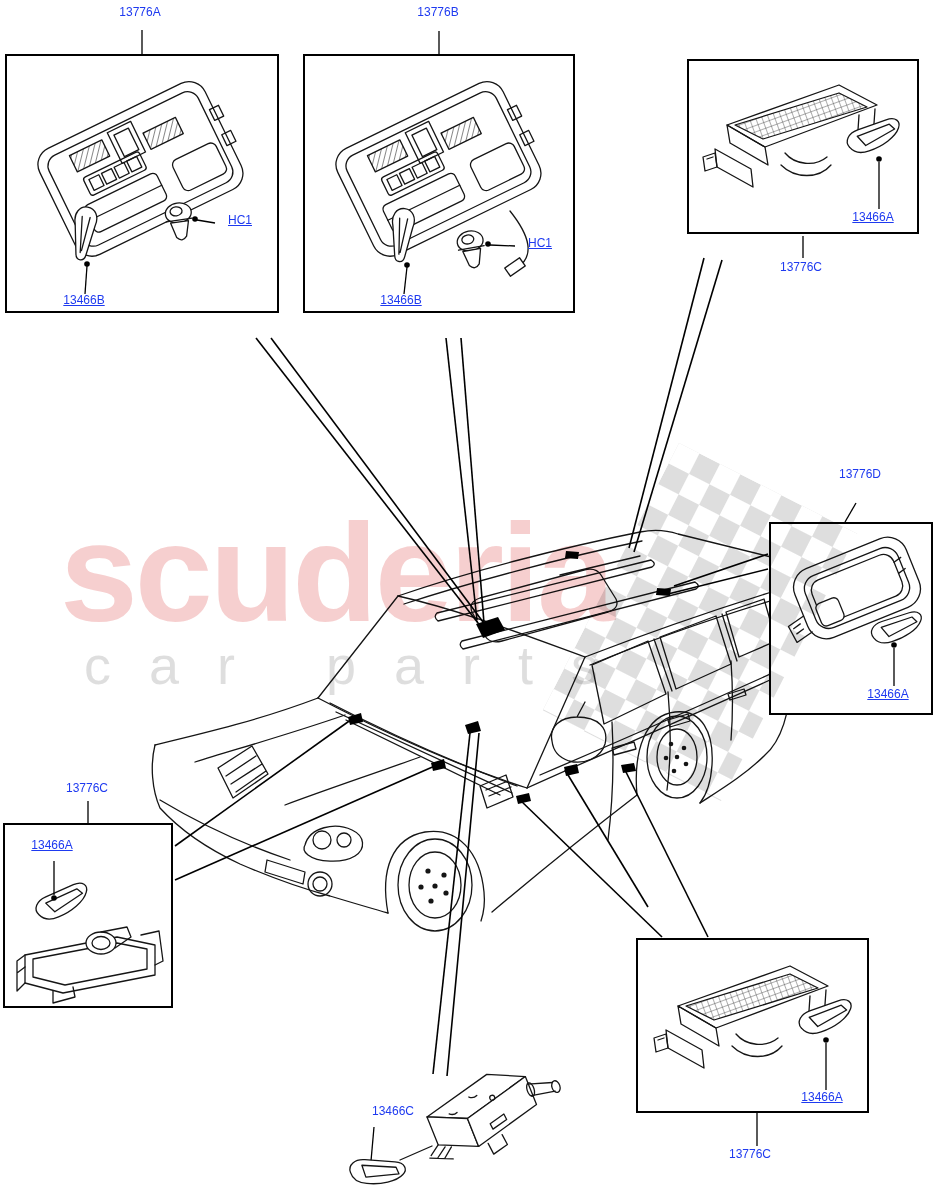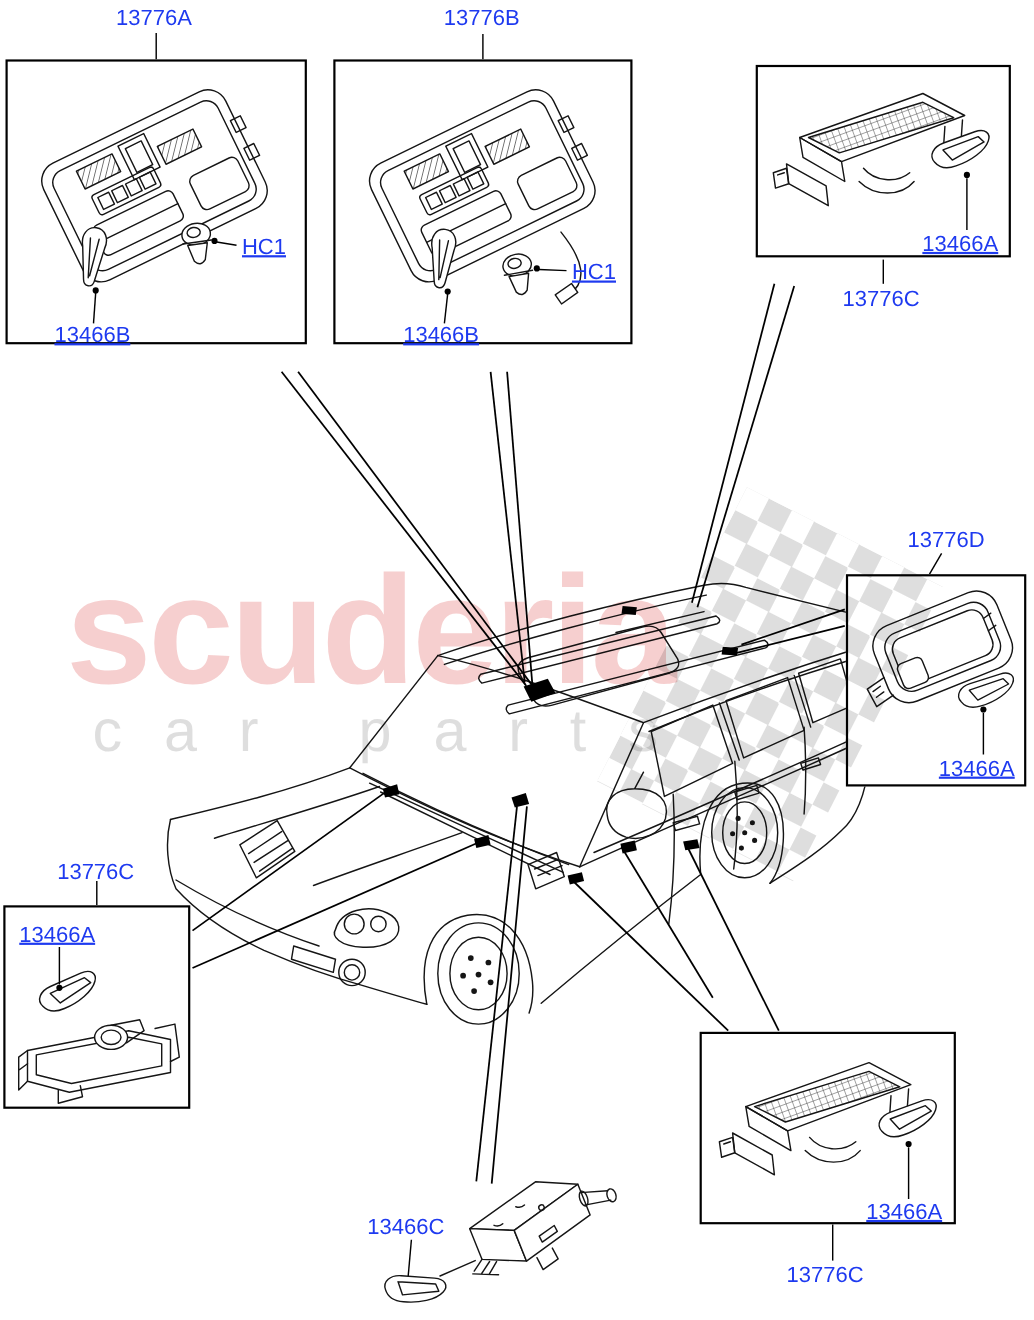--- a/index.html
+++ b/index.html
@@ -2,21 +2,21 @@
 <html><head>
 <meta charset="utf-8">
 <style>
   html,body{margin:0;padding:0;background:#fff;}
   #page{position:relative;width:940px;height:1200px;background:#fff;overflow:hidden;
         font-family:"Liberation Sans",sans-serif;}
   svg{display:block;}
   .scene{position:absolute;left:0;top:0;z-index:1;}
   .pbox{position:absolute;border:2px solid #000;background:#fff;z-index:2;box-sizing:border-box;}
   .pbox svg{position:absolute;left:0;top:0;}
-  .part-label{position:absolute;color:#1e3af0;font-size:20px;line-height:1.1;text-align:center;
+  .part-label{position:absolute;color:#1e3af0;font-size:12px;line-height:1.1;text-align:center;
               z-index:4;cursor:pointer;white-space:nowrap;}
   .in-box{z-index:5;text-decoration:underline;}
   .lineart{stroke:#151515;stroke-width:1.3;fill:none;stroke-linejoin:round;stroke-linecap:round;}
   .leader{stroke:#000;stroke-width:1.6;}
   .tick{stroke:#000;stroke-width:1.3;}
   .mark{fill:#000;stroke:none;}
   .watermark{position:absolute;left:0;top:0;width:940px;height:844px;z-index:10;
              pointer-events:none;mix-blend-mode:multiply;}
   .wm-brand{position:absolute;left:60px;top:492px;font-size:140px;font-weight:bold;
             letter-spacing:-3px;color:rgba(224,95,95,0.30);}
@@ -330,24 +330,24 @@
       <g class="mark">
           <circle cx="188" cy="100" r="2.8"></circle>
         </g>
     </svg>
     <div class="part-label in-box" style="left:144px;top:151px;width:80px;">13466A</div>
   </div>
 
   <div class="part-label" style="left:95px;top:6px;width:90px;">13776A</div>
   <div class="part-label" style="left:393px;top:6px;width:90px;text-align:center;">13776B</div>
   <div class="part-label" style="left:756px;top:261px;width:90px;">13776C</div>
-  <div class="part-label" style="left:815px;top:480px;width:90px;">13776D</div>
+  <div class="part-label" style="left:815px;top:468px;width:90px;">13776D</div>
   <div class="part-label" style="left:42px;top:782px;width:90px;">13776C</div>
   <div class="part-label" style="left:705px;top:1148px;width:90px;">13776C</div>
-  <div class="part-label" style="left:324px;top:1105px;width:90px;">13466C</div>
+  <div class="part-label" style="left:324px;top:1105px;width:90px;text-align:right;">13466C</div>
 
   <div class="watermark">
     <div class="wm-brand">scuderia</div>
     <div class="wm-tagline">car parts</div>
     <div class="wm-checker"></div>
   </div>
 
 </div>
 
 </body></html>

